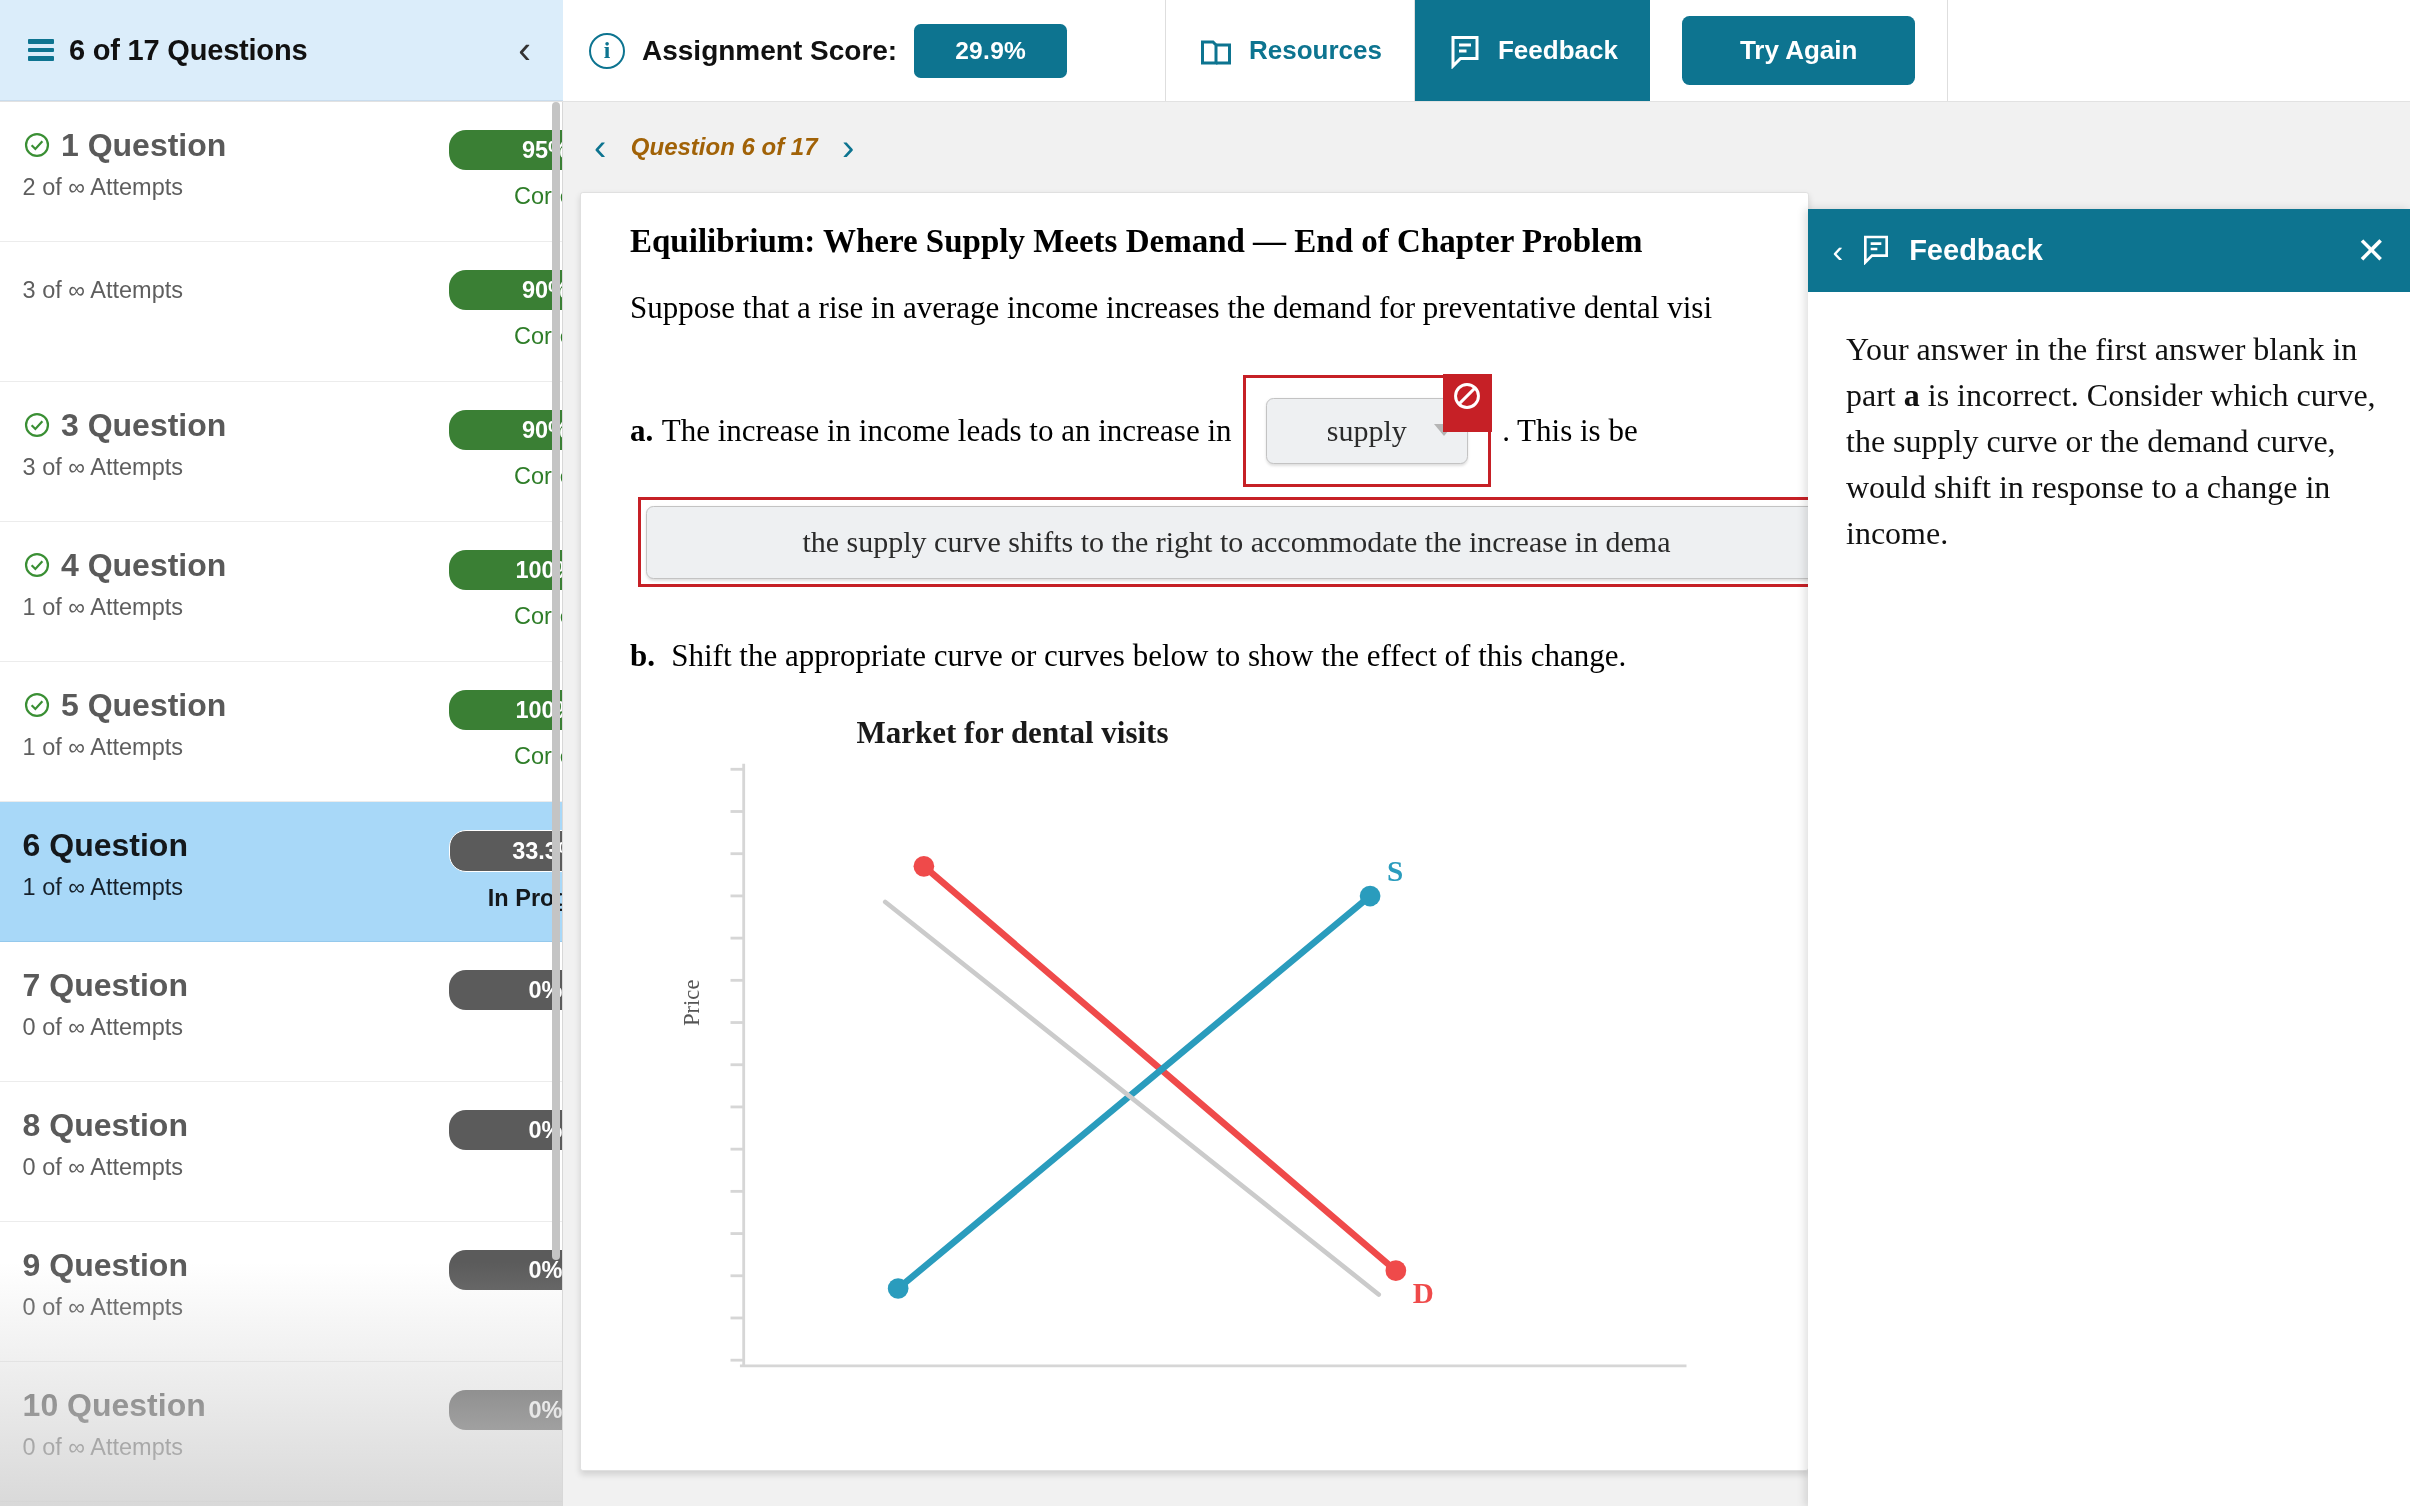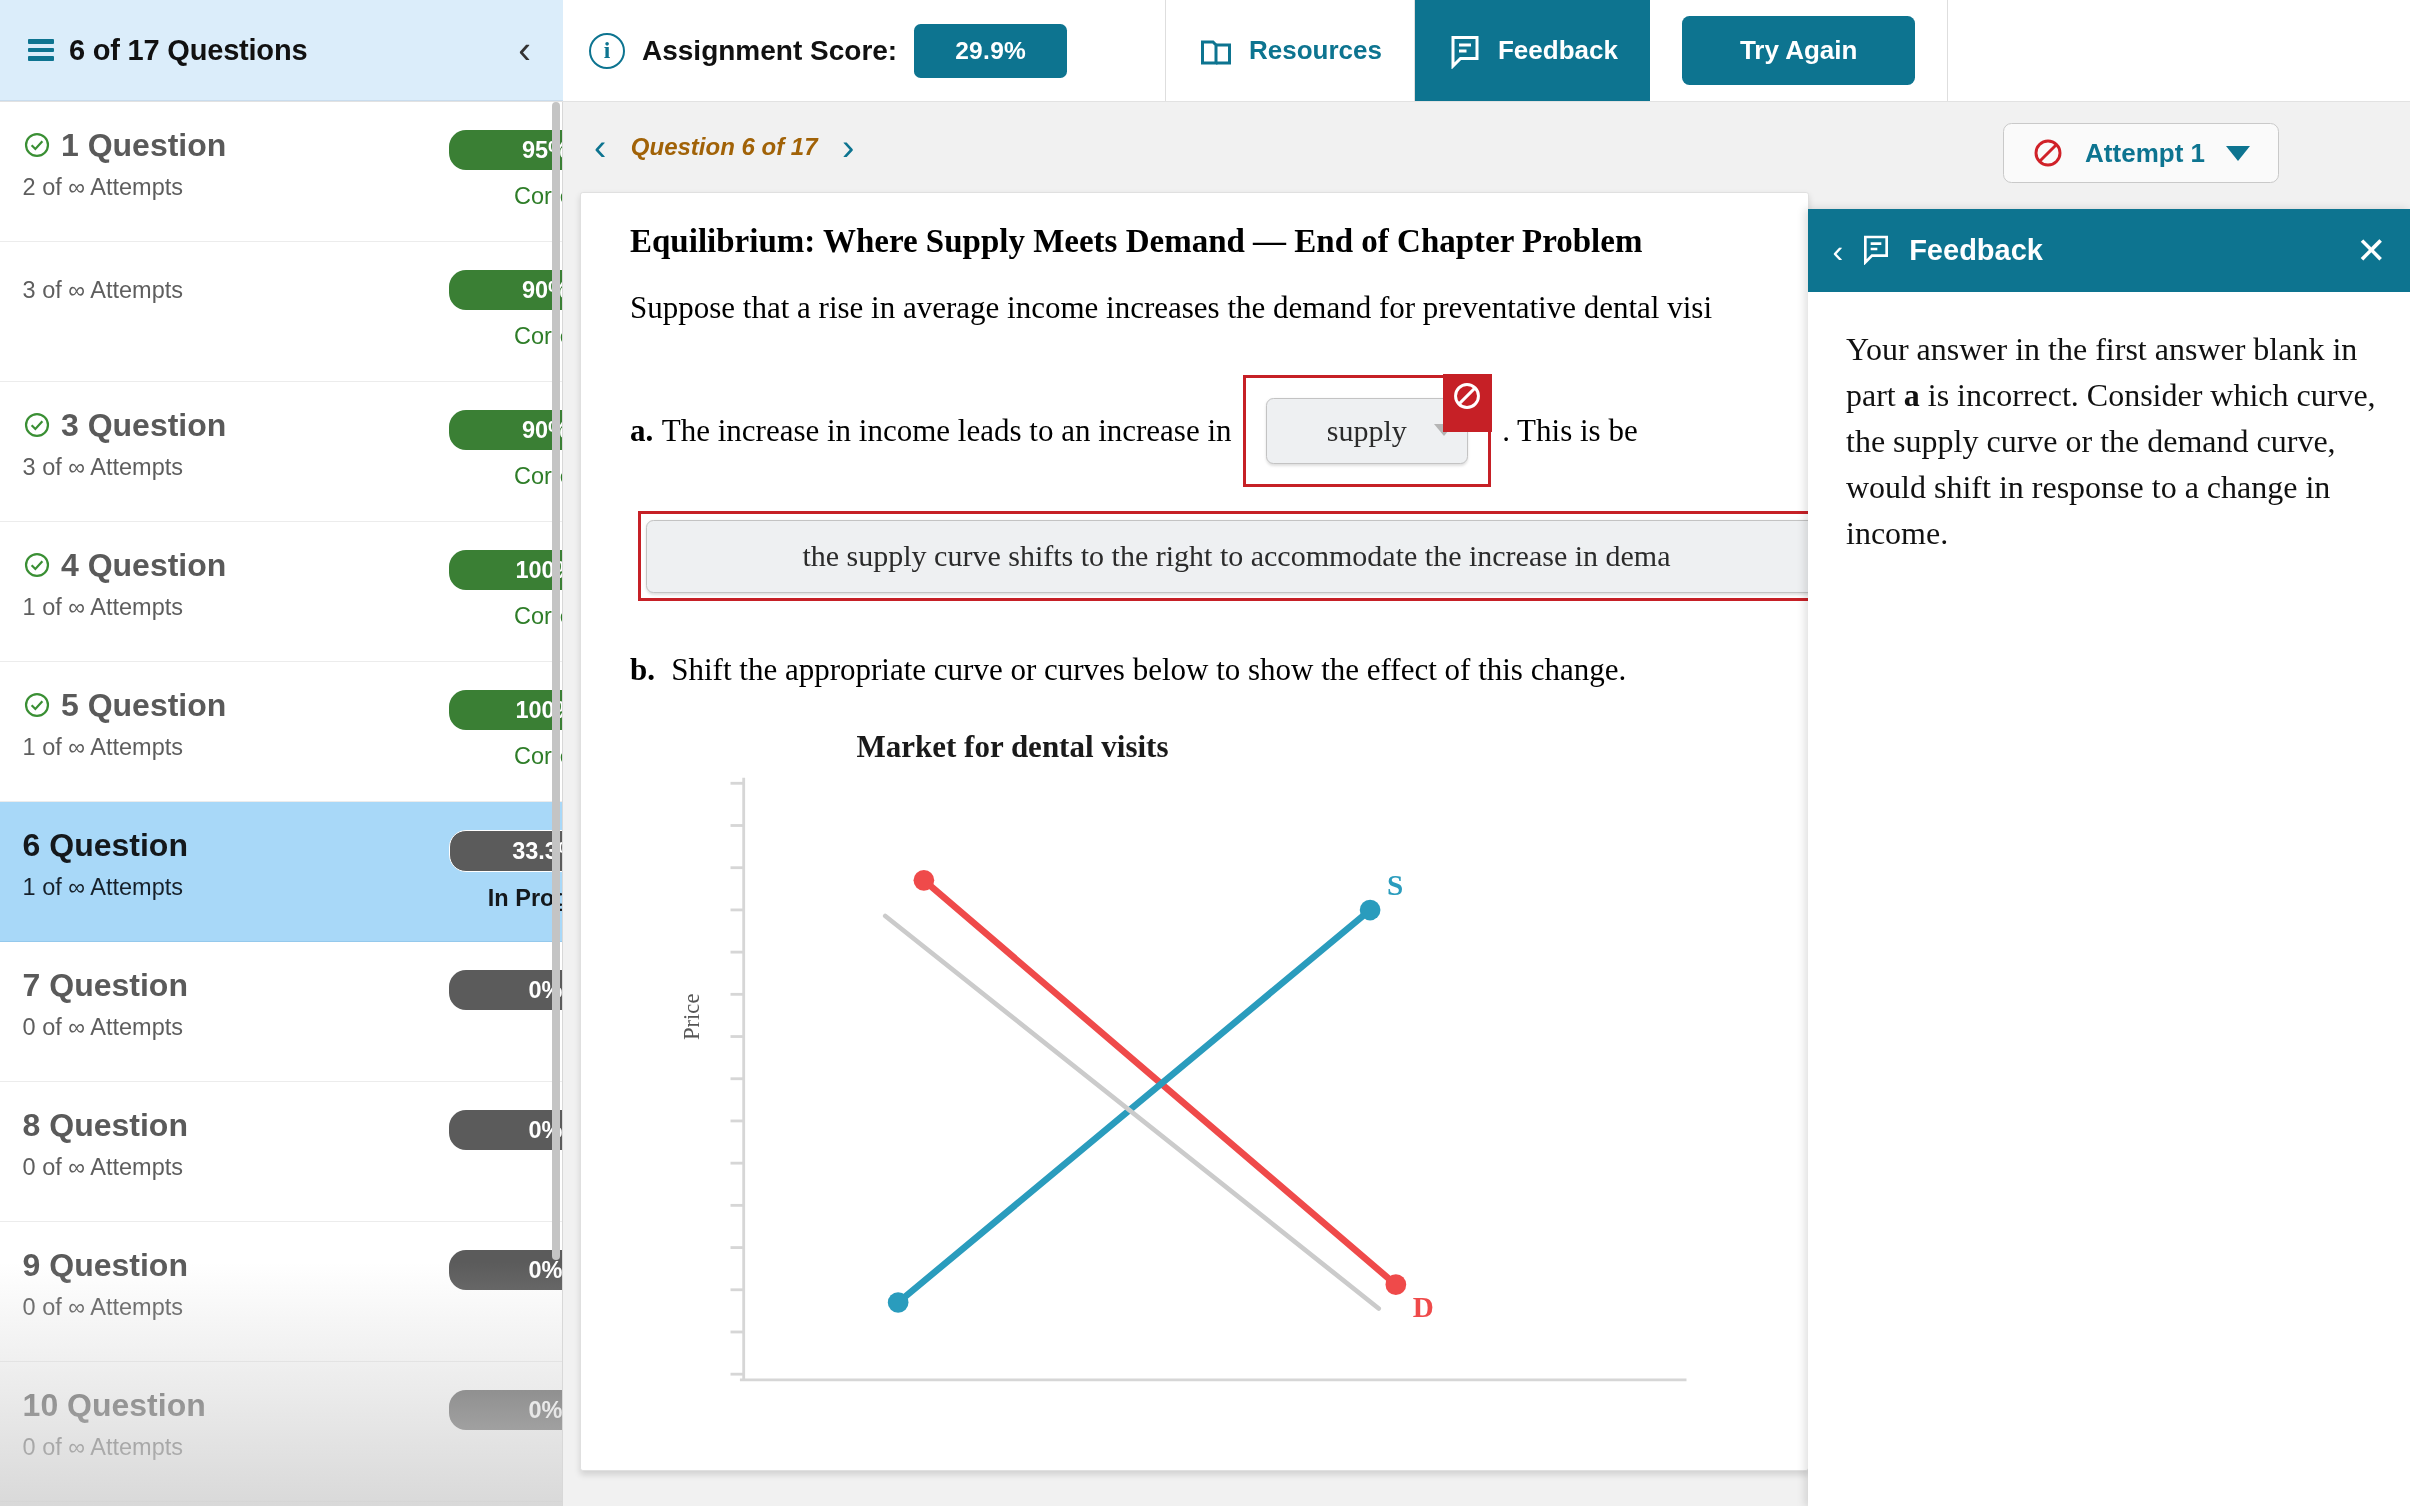--- a/index.html
+++ b/index.html
@@ -148,21 +148,21 @@
     border-top:12.2px solid #b5b5b5;
   }
   .x-flag {
     position:absolute; right:-3.8px; top:-3.8px; width:49px; height:58px;
     background:#c62026; display:flex; align-items:flex-start; justify-content:center;
     padding-top:5.6px;
   }
   .x-flag svg { display:block; }
 
   .long-blank-outline {
-    margin-top:24px; margin-left:7.5px; border:3.8px solid #c62026;
+    margin-top:10px; margin-left:7.5px; border:3.8px solid #c62026;
     width:1198px; padding:5.6px;
   }
   .long-blank {
     height:73px; background:#eef0f2; border:0.9px solid #c3c3c3; border-radius:7.5px;
     box-shadow:0 1.9px 2.8px rgba(0,0,0,.13);
     display:flex; align-items:center; justify-content:center;
   }
   .long-blank .val { font-size:30px; color:#2b2b2b; white-space:nowrap; }
 
   .part-b { margin-top:51px; font-size:31px; }
@@ -366,30 +366,20 @@
   </div>
 
   <div class="main">
 
     <div class="qnav">
       <span class="arrow">‹</span>
       <span class="qnav-label">Question 6 of 17</span>
       <span class="arrow">›</span>
     </div>
 
-    <div class="attempt-sel">
-      <span class="noentry">
-        <svg width="32" height="32" viewBox="0 0 24 24" fill="none" stroke="#d02128" stroke-width="2.2">
-          <circle cx="12" cy="12" r="9"></circle>
-            <path d="M5.8 18.2L18.2 5.8"></path>
-        </svg>
-      </span>
-      <span class="atxt">Attempt 1</span>
-      <span class="caret"></span>
-    </div>
 
     <div class="card">
       <div class="card-inner">
 
         <div class="q-title">Equilibrium: Where Supply Meets Demand — End of Chapter Problem</div>
         <div class="q-intro">Suppose that a rise in average income increases the demand for preventative dental visi</div>
 
         <div class="part-a">
           <span class="lab">a.</span>
           <span>The increase in income leads to an increase in</span>

